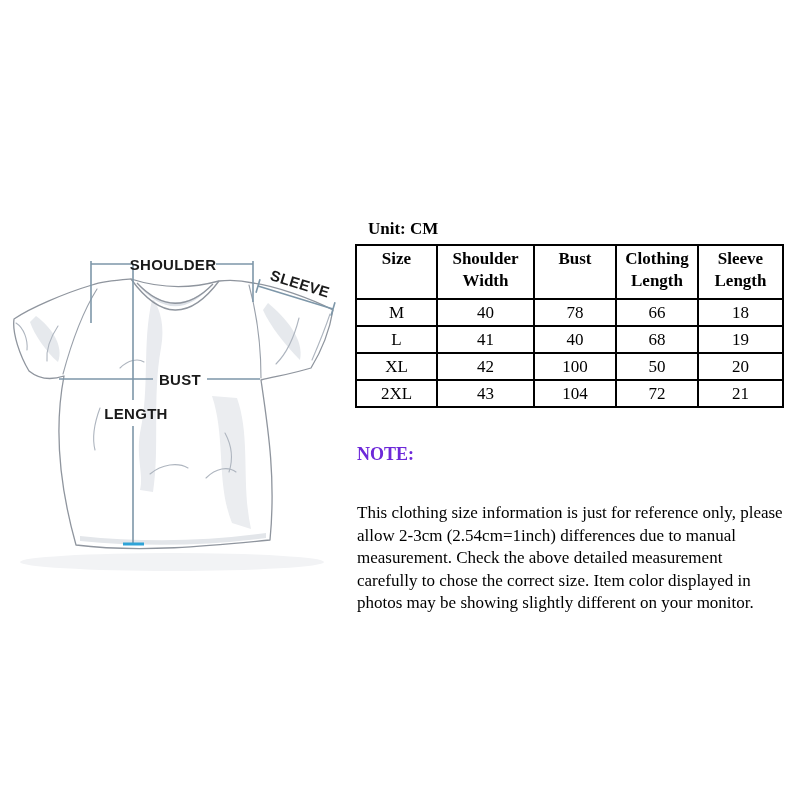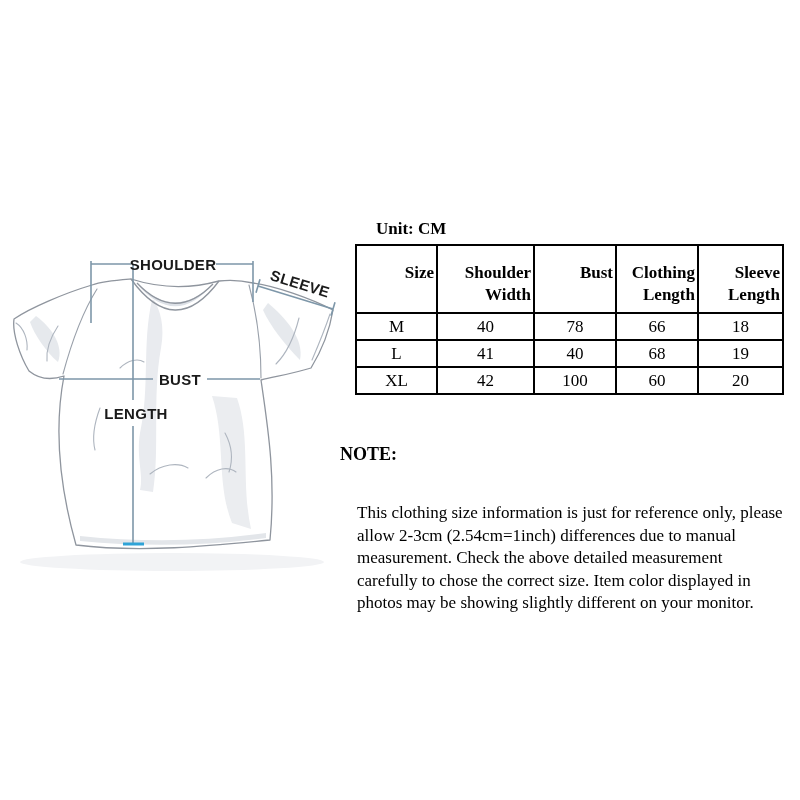--- a/index.html
+++ b/index.html
@@ -11,41 +11,41 @@
 
   
   .tshirt-svg{position:absolute;left:0px;top:228px;width:356px;height:360px;}
   .measure-label{
     font-family:"Liberation Sans", sans-serif;font-weight:bold;
     font-size:15px;fill:#1a1a1a;letter-spacing:.3px;
   }
 
   
   .unit-label{
-    position:absolute;left:376px;top:219px;
+    position:absolute;left:368px;top:219px;
     font-size:17px;font-weight:bold;
   }
   table.size-table{
     position:absolute;left:355px;top:244px;
     border-collapse:collapse;table-layout:fixed;
     font-family:"Liberation Serif", serif;
   }
   table.size-table th, table.size-table td{
     border:2px solid #000;text-align:center;font-size:17px;
     padding:0 2px;overflow:hidden;
   }
   table.size-table th{
-    font-weight:bold;vertical-align:top;height:50px;line-height:22px;padding-top:16px;text-align:right;
+    font-weight:bold;vertical-align:top;height:50px;line-height:22px;padding-top:2px;
   }
   table.size-table td{height:25px;vertical-align:middle;line-height:18px;}
 
   
   .note-title{
-    position:absolute;left:340px;top:444px;
-    color:#000000;font-weight:bold;font-size:18px;
+    position:absolute;left:357px;top:444px;
+    color:#6d28d9;font-weight:bold;font-size:18px;
   }
   .note-body{
     position:absolute;left:357px;top:470px;width:428px;
     font-size:17px;line-height:22.5px;white-space:pre-line;margin-top:32px;
   }
 </style>
 </head>
 <body>
 
 <div class="stage">
@@ -153,22 +153,29 @@
         <td>L</td>
         <td>41</td>
         <td>40</td>
         <td>68</td>
         <td>19</td>
       </tr>
       <tr>
         <td>XL</td>
         <td>42</td>
         <td>100</td>
-        <td>60</td>
+        <td>50</td>
         <td>20</td>
+      </tr>
+      <tr>
+        <td>2XL</td>
+        <td>43</td>
+        <td>104</td>
+        <td>72</td>
+        <td>21</td>
       </tr>
     </tbody>
   </table>
 
   <div class="note-title">NOTE:</div>
   <div class="note-body">This clothing size information is just for reference only, please
 allow 2-3cm (2.54cm=1inch) differences due to manual
 measurement. Check the above detailed measurement
 carefully to chose the correct size. Item color displayed in
 photos may be showing slightly different on your monitor.</div>

